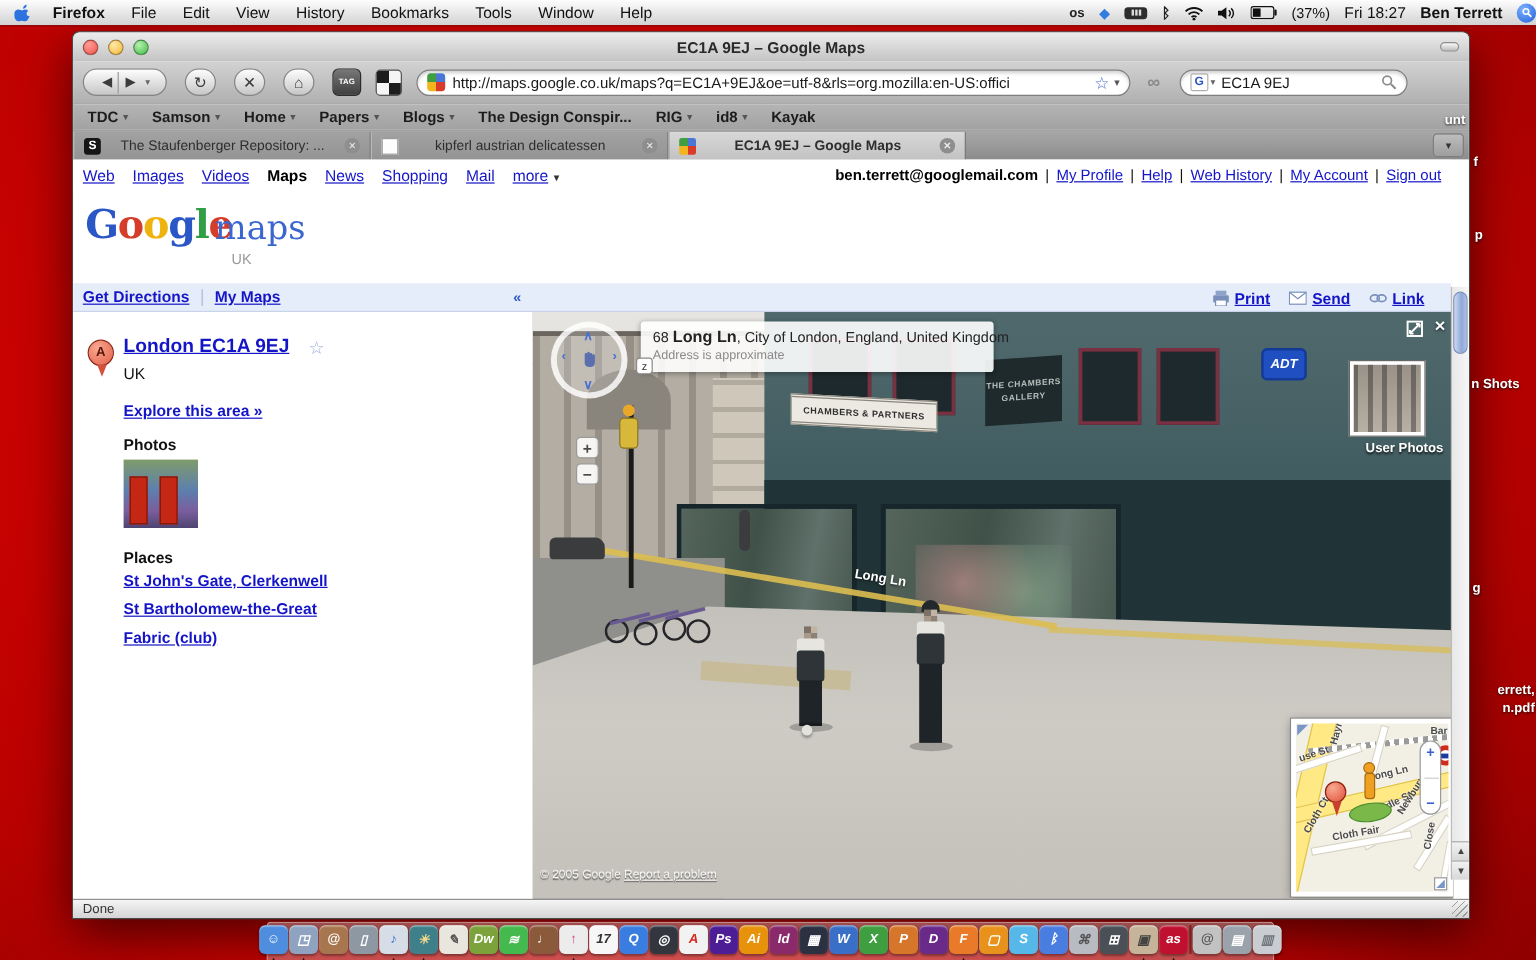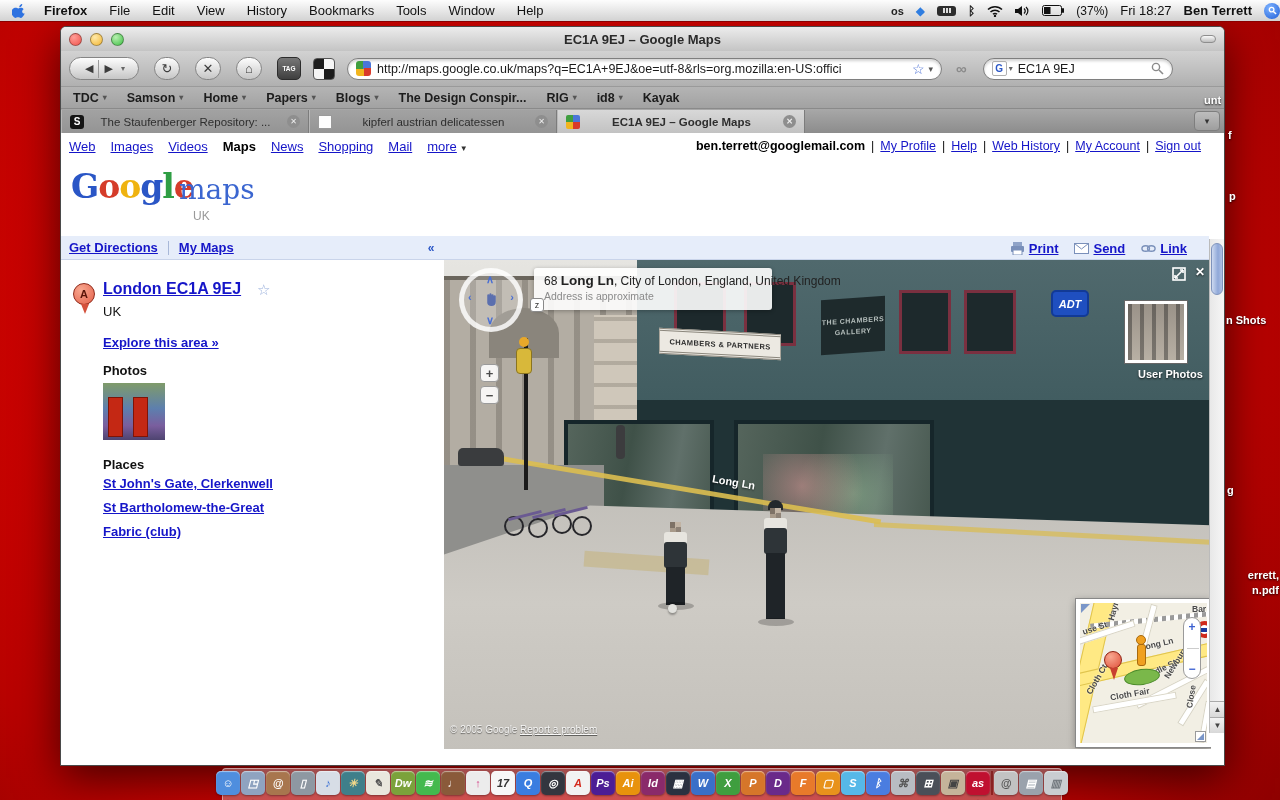--- a/index.html
+++ b/index.html
@@ -218,21 +218,21 @@
   .helmet{position:absolute;left:12px;top:0;width:15px;height:10px;border-radius:8px 8px 0 0;background:#23282c;}
   .of-torso{position:absolute;left:8px;top:10px;width:23px;height:16px;background:#e7e5df;border-radius:3px;}
   .of2 .of-torso{top:18px;}
   .of-vest{position:absolute;left:8px;top:20px;width:23px;height:26px;background:#2e3438;border-radius:3px;}
   .of2 .of-vest{top:28px;}
   .of-legs{position:absolute;left:10px;top:45px;width:19px;height:38px;background:#1f2428;}
   .of2 .of-legs{top:53px;height:66px;}
   .of-shadow{position:absolute;left:2px;bottom:-4px;width:36px;height:8px;border-radius:50%;background:rgba(0,0,0,.22);}
   .ball{position:absolute;left:224px;top:344px;width:9px;height:9px;border-radius:50%;background:#e2e2de;box-shadow:0 2px 2px rgba(0,0,0,.3);}
   
-  .addrcard{position:absolute;left:90px;top:8px;width:238px;height:42px;background:rgba(255,255,255,.9);
+  .addrcard{position:absolute;left:90px;top:8px;width:294px;height:42px;background:rgba(255,255,255,.9);
     border-radius:3px;box-shadow:0 1px 4px rgba(0,0,0,.3);padding:5px 10px;}
   .addr1{font-size:12px;color:#222;white-space:nowrap;}
   .addr1 b{font-size:13.5px;}
   .addr2{font-size:10.5px;color:#8a8a8a;margin-top:2px;}
   .navring{position:absolute;left:15px;top:8px;width:64px;height:64px;border-radius:50%;
     border:5px solid rgba(255,255,255,.8);background:rgba(255,255,255,.2);}
   .navring span{position:absolute;color:#4a6fd4;font-weight:700;font-size:11px;}
   .n-up{left:22px;top:0;} .n-dn{left:22px;bottom:0;} .n-lf{left:4px;top:18px;} .n-rt{right:4px;top:18px;}
   .n-hand{position:absolute;left:19px;top:18px;width:17px;height:18px;}
   .zbox{position:absolute;left:86px;top:38px;width:14px;height:14px;background:#fff;border:1px solid #8a8a8a;
@@ -710,20 +710,24 @@
       <div class="thumb"></div>
       <div class="sarrow sa-up">
           <span>▲</span>
         </div>
       <div class="sarrow sa-dn">
           <span>▼</span>
         </div>
     </div>
   </div>
 
+  <div id="statusbar">
+    <span>Done</span>
+    <div class="grip"></div>
+  </div>
 </div>
 
 <div id="dock">
 
     <span class="dock-item" title="dock-icon-finder" data-run="true">
       <i class="ic" style="background: rgb(79, 142, 222);">☺</i>
     </span>
 
     <span class="dock-item" title="dock-icon-preview" data-run="true">
       <i class="ic" style="background: rgb(143, 163, 192);">◳</i>

